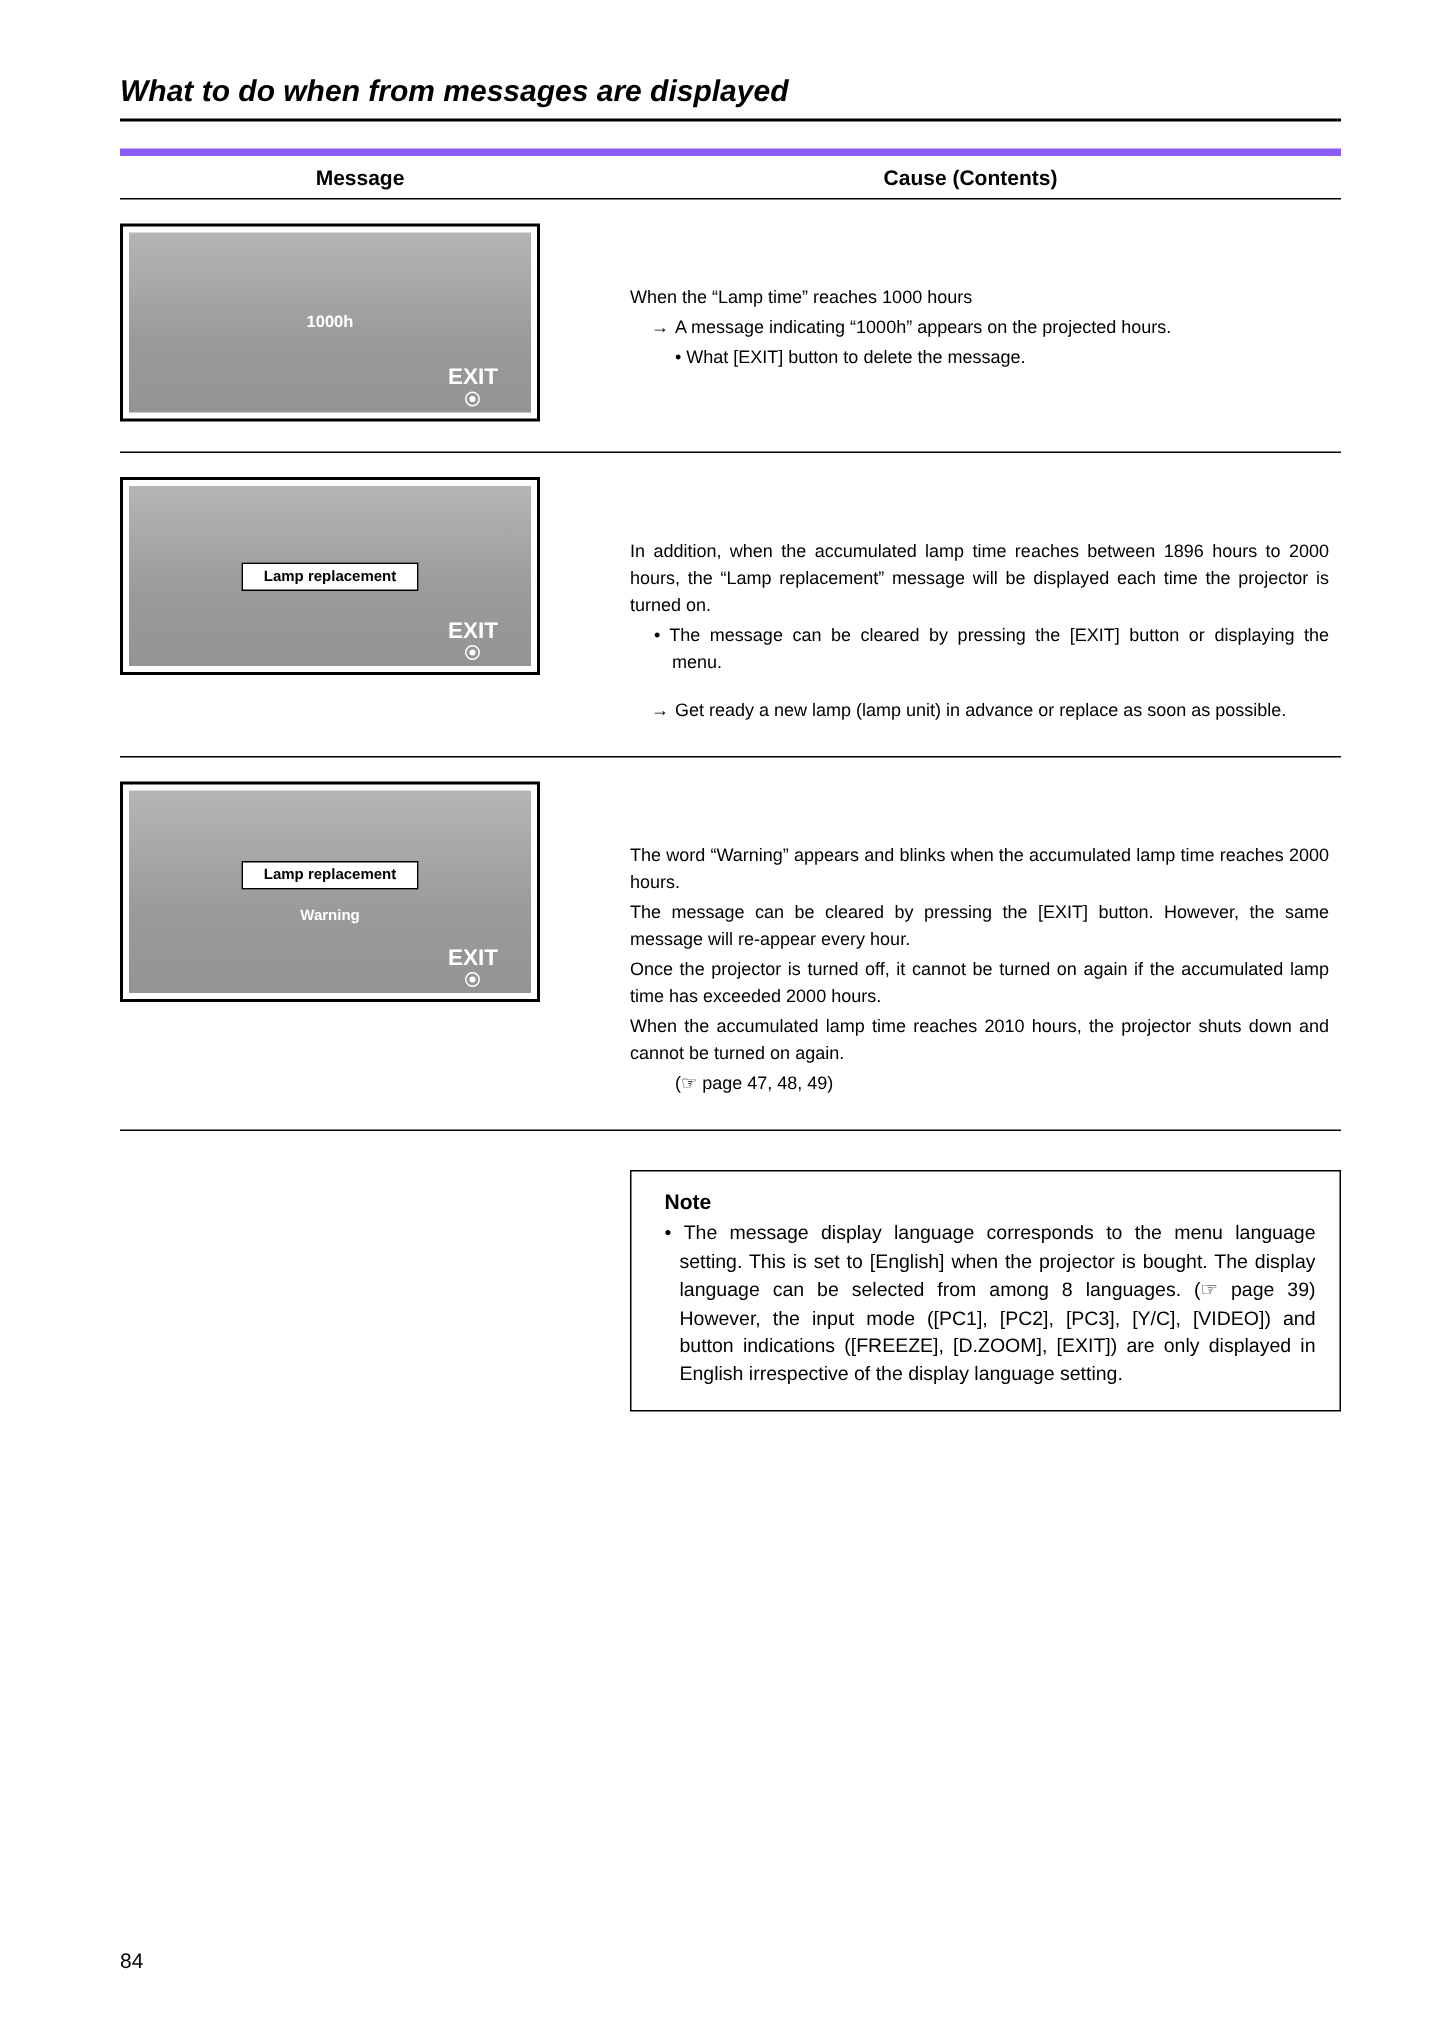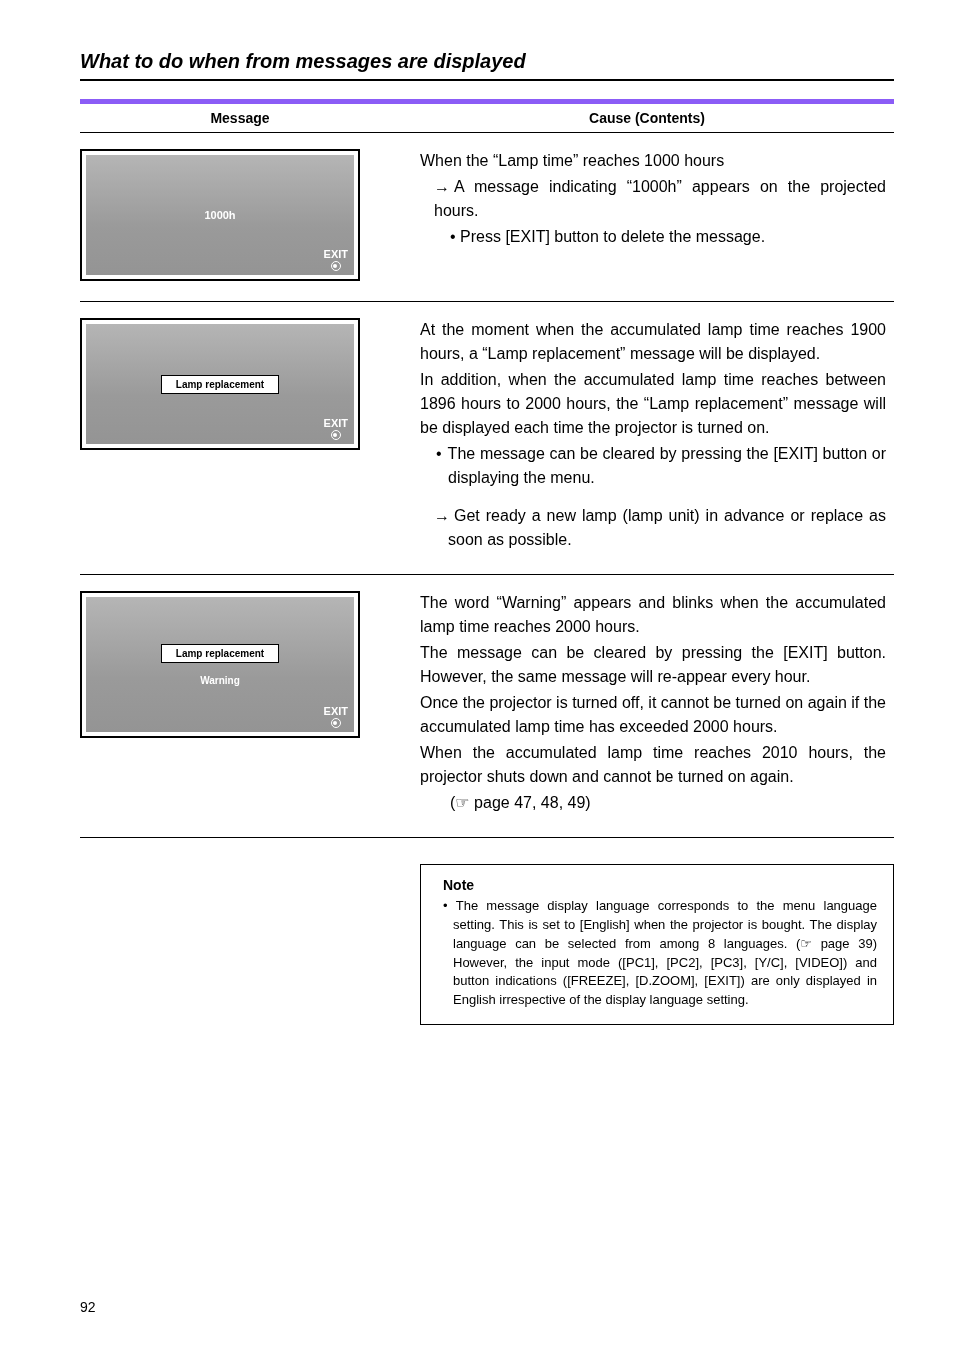--- a/index.html
+++ b/index.html
@@ -44,23 +44,24 @@
     padding: 16px 0 20px 0;
   }
   .row .col-msg {
     width: 340px;
     padding-right: 20px;
     display: flex;
     align-items: flex-start;
   }
   .row .col-cause {
     flex: 1;
-    font-size: 16px;
+    font-size: 12px;
     line-height: 1.5;
     padding-right: 8px;
+    margin-top: 40px;
   }
   .screenbox {
     width: 280px;
     border: 2px solid #000;
     padding: 4px;
     background: #fff;
   }
   .screenbox-inner {
     background: linear-gradient(#aaa, #888);
     background: #a0a0a0;
@@ -81,25 +82,25 @@
   .label-box {
     background: #fff;
     color: #000;
     border: 1px solid #000;
     font-size: 10px;
     font-weight: bold;
     padding: 3px 14px;
   }
   .exit-block {
     position: absolute;
-    right: 6px;
+    right: 22px;
     bottom: 4px;
     text-align: center;
     color: #fff;
-    font-size: 11px;
+    font-size: 15px;
     font-weight: bold;
   }
   .exit-circle {
     width: 10px; height: 10px;
     border: 1.5px solid #fff;
     border-radius: 50%;
     margin: 1px auto 0 auto;
     position: relative;
   }
   .exit-circle::after {
@@ -171,38 +172,37 @@
         <div class="exit-block">
           <span>EXIT</span>
           <div class="exit-circle"></div>
         </div>
       </div>
     </div>
   </div>
   <div class="col-cause">
     <div class="cause-p">When the “Lamp time” reaches 1000 hours</div>
     <div class="cause-p arrow" style="padding-left:14px;">A message indicating “1000h” appears on the projected hours.</div>
-    <div class="cause-p" style="padding-left:30px;">• Press [EXIT] button to delete the message.</div>
+    <div class="cause-p" style="padding-left:30px;">• What [EXIT] button to delete the message.</div>
   </div>
 </div>
 
 <div class="row">
   <div class="col-msg">
     <div class="screenbox">
       <div class="screenbox-inner">
         <span class="label-box">Lamp replacement</span>
         <div class="exit-block">
           <span>EXIT</span>
           <div class="exit-circle"></div>
         </div>
       </div>
     </div>
   </div>
   <div class="col-cause">
-    <div class="cause-p">At the moment when the accumulated lamp time reaches 1900 hours, a “Lamp replacement” message will be displayed.</div>
     <div class="cause-p">In addition, when the accumulated lamp time reaches between 1896 hours to 2000 hours, the “Lamp replacement” message will be displayed each time the projector is turned on.</div>
     <div class="cause-p bullet-indent">The message can be cleared by pressing the [EXIT] button or displaying the menu.</div>
     <div style="height:12px;"></div>
     <div class="cause-p arrow" style="padding-left:14px; text-indent:-14px; padding-left:28px;">Get ready a new lamp (lamp unit) in advance or replace as soon as possible.</div>
   </div>
 </div>
 
 <div class="row">
   <div class="col-msg">
     <div class="screenbox">
@@ -223,13 +223,13 @@
     <div class="cause-p">When the accumulated lamp time reaches 2010 hours, the projector shuts down and cannot be turned on again.</div>
     <div class="cause-p ref" style="padding-left:30px;">(☞ page 47, 48, 49)</div>
   </div>
 </div>
 
 <div class="note-box">
   <div class="note-title">Note</div>
   <div class="note-body">The message display language corresponds to the menu language setting. This is set to [English] when the projector is bought. The display language can be selected from among 8 languages. (☞ page 39) However, the input mode ([PC1], [PC2], [PC3], [Y/C], [VIDEO]) and button indications ([FREEZE], [D.ZOOM], [EXIT]) are only displayed in English irrespective of the display language setting.</div>
 </div>
 
-<div class="page-num">92</div>
+<div class="page-num">84</div>
 
 </body></html>

